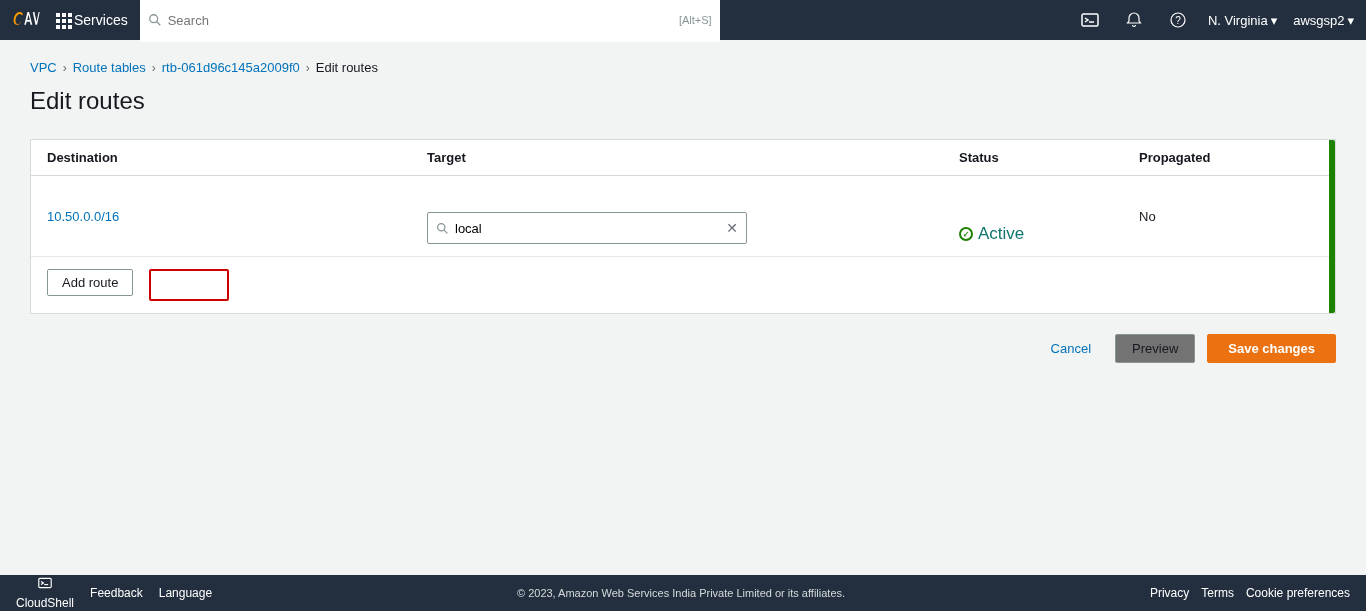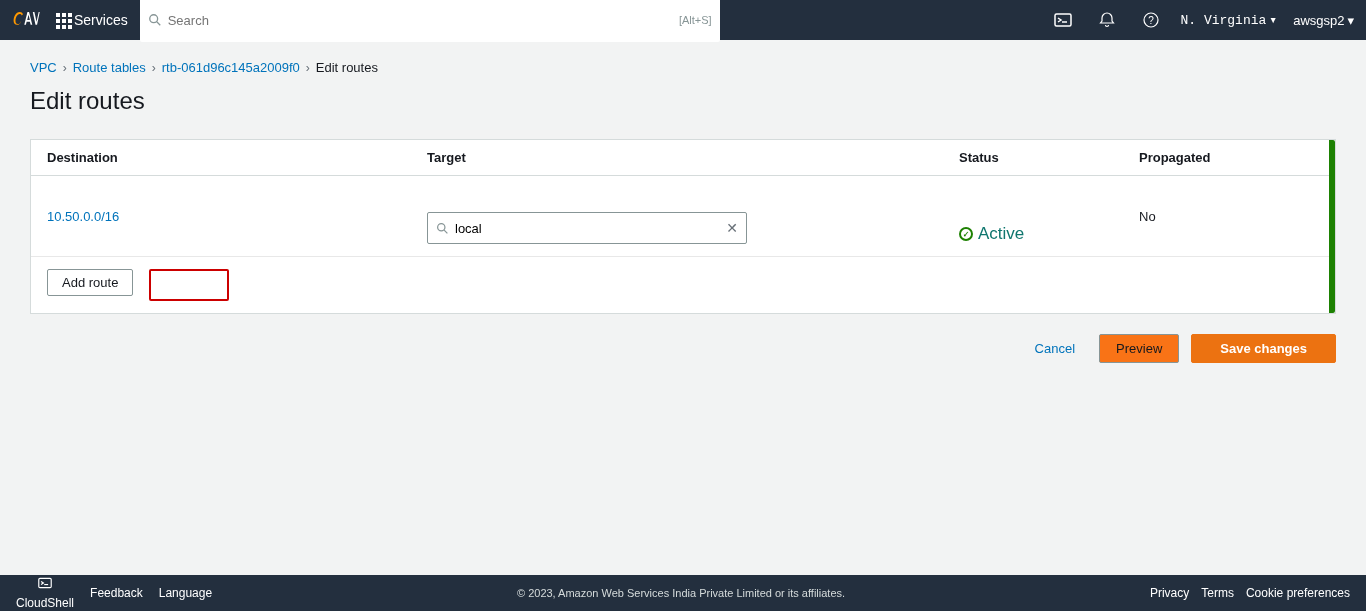--- a/index.html
+++ b/index.html
@@ -87,21 +87,20 @@
       font-size: 16px;
     }
     .nav-region {
       color: #fff;
       font-size: 13px;
       cursor: pointer;
       white-space: nowrap;
       display: flex;
       align-items: center;
       gap: 3px;
-      font-family: Liberation Mono, monospace;
     }
     .nav-account {
       color: #fff;
       font-size: 13px;
       cursor: pointer;
       white-space: nowrap;
       display: flex;
       align-items: center;
       gap: 3px;
     }
@@ -273,33 +272,33 @@
     }
     .btn-cancel {
       background: none;
       border: none;
       cursor: pointer;
       font-size: 13px;
       color: #0073bb;
       padding: 6px 12px;
     }
     .btn-preview {
-      background: #f97316;
+      background: #737373;
       border: 1px solid #879596;
       border-radius: 2px;
       padding: 6px 16px;
       font-size: 13px;
       cursor: pointer;
       color: #16191f;
     }
     .btn-save {
       background: #ec7211;
       border: 1px solid #ec7211;
       border-radius: 2px;
-      padding: 6px 28px;
+      padding: 6px 20px;
       font-size: 13px;
       cursor: pointer;
       color: #fff;
       font-weight: 700;
     }
 
     
     .footer {
       background: #232f3e;
       height: 36px;

